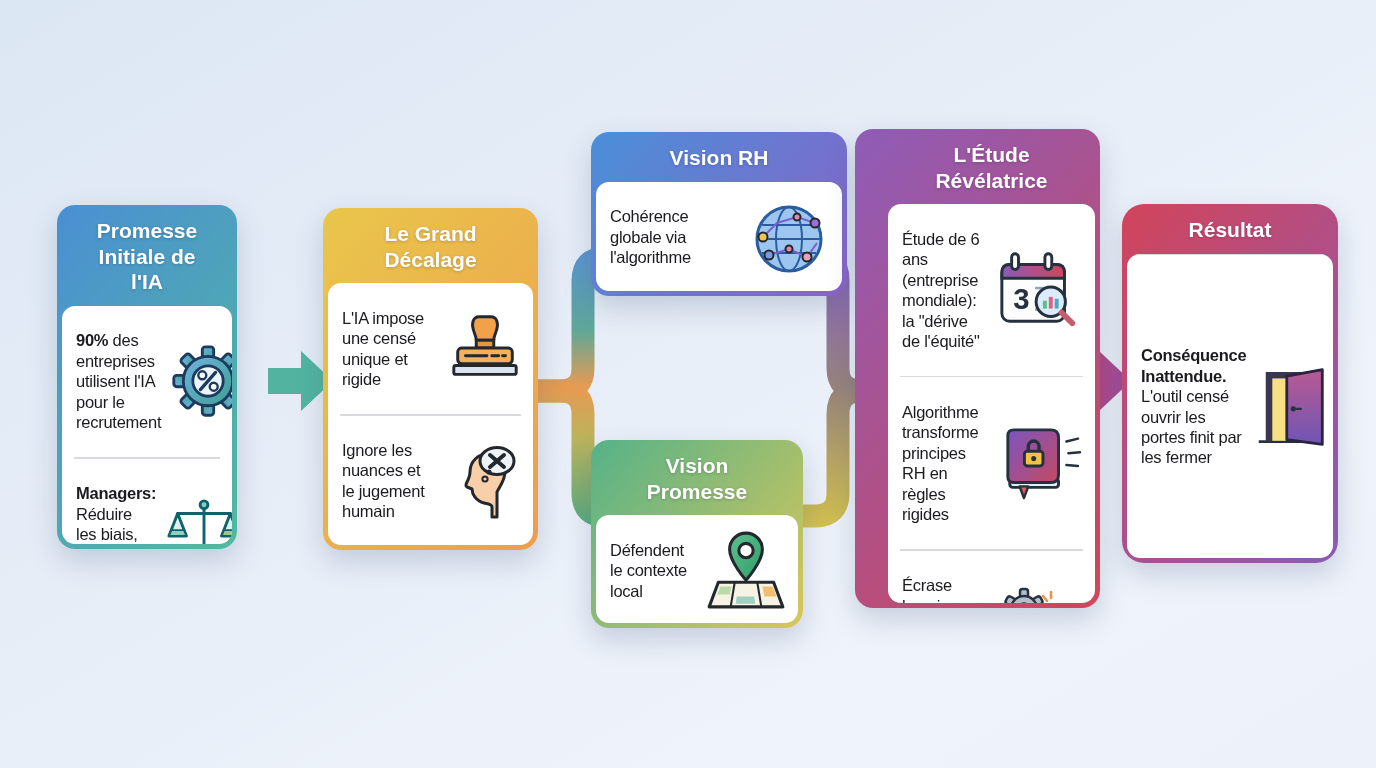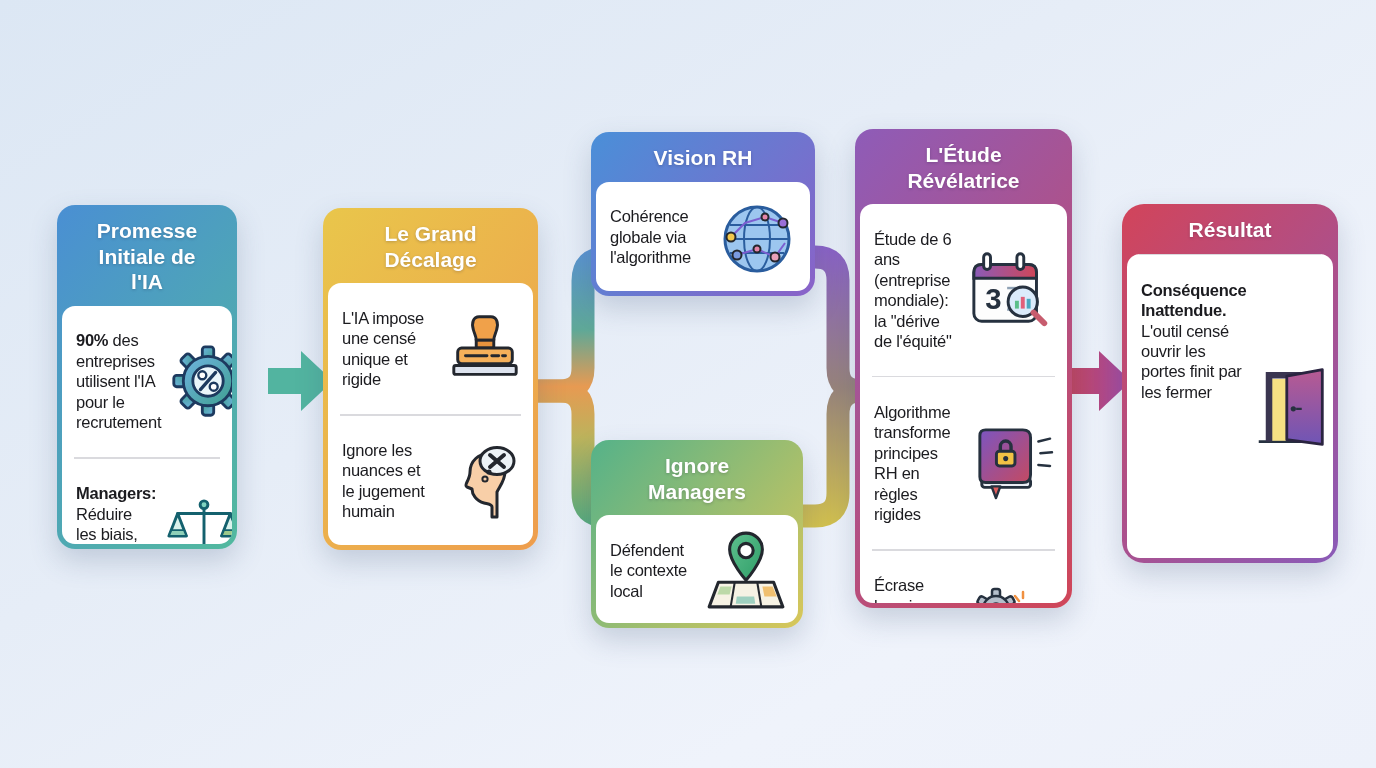--- a/index.html
+++ b/index.html
@@ -6,31 +6,31 @@
   body{font-family:"Liberation Sans", sans-serif;}
   .stage{position:relative;width:1376px;height:768px;overflow:hidden;
     background:linear-gradient(150deg,#dce7f4 0%,#e6edf7 40%,#eff3fb 75%,#edf1fa 100%);}
   .flow-svg{position:absolute;left:0;top:0;z-index:0;}
   .card{position:absolute;z-index:1;display:flex;flex-direction:column;border-radius:18px;
     box-shadow:0 12px 28px rgba(60,80,120,.22);}
   .card-header{color:#fff;font-weight:700;font-size:21px;line-height:1.22;text-align:center;
     padding:13px 36px 11px;text-shadow:0 1px 3px rgba(30,30,60,.25);}
   .card-body{flex:1;margin:0 5px 5px;background:#ffffff;border-radius:13px;
     display:flex;flex-direction:column;overflow:hidden;}
-  .section{flex:1;display:flex;gap:8px;padding:8px 8px 8px 14px;}
+  .section{flex:1;display:flex;align-items:center;gap:8px;padding:8px 8px 8px 14px;}
   .section-text{flex:1;font-size:16.5px;line-height:1.24;color:#1b1b1f;letter-spacing:-0.25px;}
   .section-text strong{font-weight:700;}
   .icon-box{flex-shrink:0;display:flex;align-items:center;justify-content:center;}
   .divider{height:1.5px;background:#dadade;margin:0 12px;flex-shrink:0;}
   
   .card-promesse{left:57px;top:205px;width:180px;height:344px;background:linear-gradient(130deg,#4a8fd3,#52b99e);}
   .card-decalage{left:323px;top:208px;width:215px;height:342px;background:linear-gradient(130deg,#e9c64b,#ee9d4d);}
-  .card-vision-rh{left:591px;top:132px;width:224px;height:164px;background:linear-gradient(130deg,#4a8fd8,#8a62c8);}
+  .card-vision-rh{left:591px;top:132px;width:256px;height:164px;background:linear-gradient(130deg,#4a8fd8,#8a62c8);}
   .card-vision-managers{left:591px;top:440px;width:212px;height:188px;background:linear-gradient(130deg,#55b289,#d9c75a);}
-  .card-etude{left:855px;top:129px;width:217px;height:479px;background:linear-gradient(130deg,#8e5cb8,#d04658);}
+  .card-etude{left:855px;top:129px;width:217px;height:479px;background:linear-gradient(130deg,#8e5cb8,#d04658);padding-left:28px;}
   .card-resultat{left:1122px;top:204px;width:216px;height:359px;background:linear-gradient(130deg,#d2445a,#8a5bb8);border-radius:22px;}
   svg text{font-family:"Liberation Sans", sans-serif;}
 </style>
 </head>
 <body>
 
 <div class="stage">
 
   <svg class="flow-svg" width="1376" height="768" viewBox="0 0 1376 768">
     <defs>
@@ -170,21 +170,21 @@
             <circle cx="44" cy="56" r="3.5" fill="#e585a8" stroke="#23272e" stroke-width="2"></circle>
             <circle cx="62" cy="64" r="4.5" fill="#e9a0b8" stroke="#23272e" stroke-width="2"></circle>
             <circle cx="24" cy="62" r="4.5" fill="#7a9be0" stroke="#23272e" stroke-width="2"></circle>
           </svg>
         </span>
       </div>
     </div>
   </div>
 
   <div class="card card-vision-managers">
-    <div class="card-header">Ignore Managers</div>
+    <div class="card-header">Vision Promesse</div>
     <div class="card-body">
       <div class="section">
         <p class="section-text"><strong></strong><span>Défendent le contexte local</span></p>
         <span class="icon-box" style="width:88px">
           <svg width="86" height="86" viewBox="0 0 84 84">
             <defs>
                 <linearGradient id="gPin" x1="0" y1="0" x2="1" y2="1">
               <stop offset="0" stop-color="#5ec08e"></stop>
                   <stop offset="1" stop-color="#2f9e68"></stop>
                 </linearGradient>

